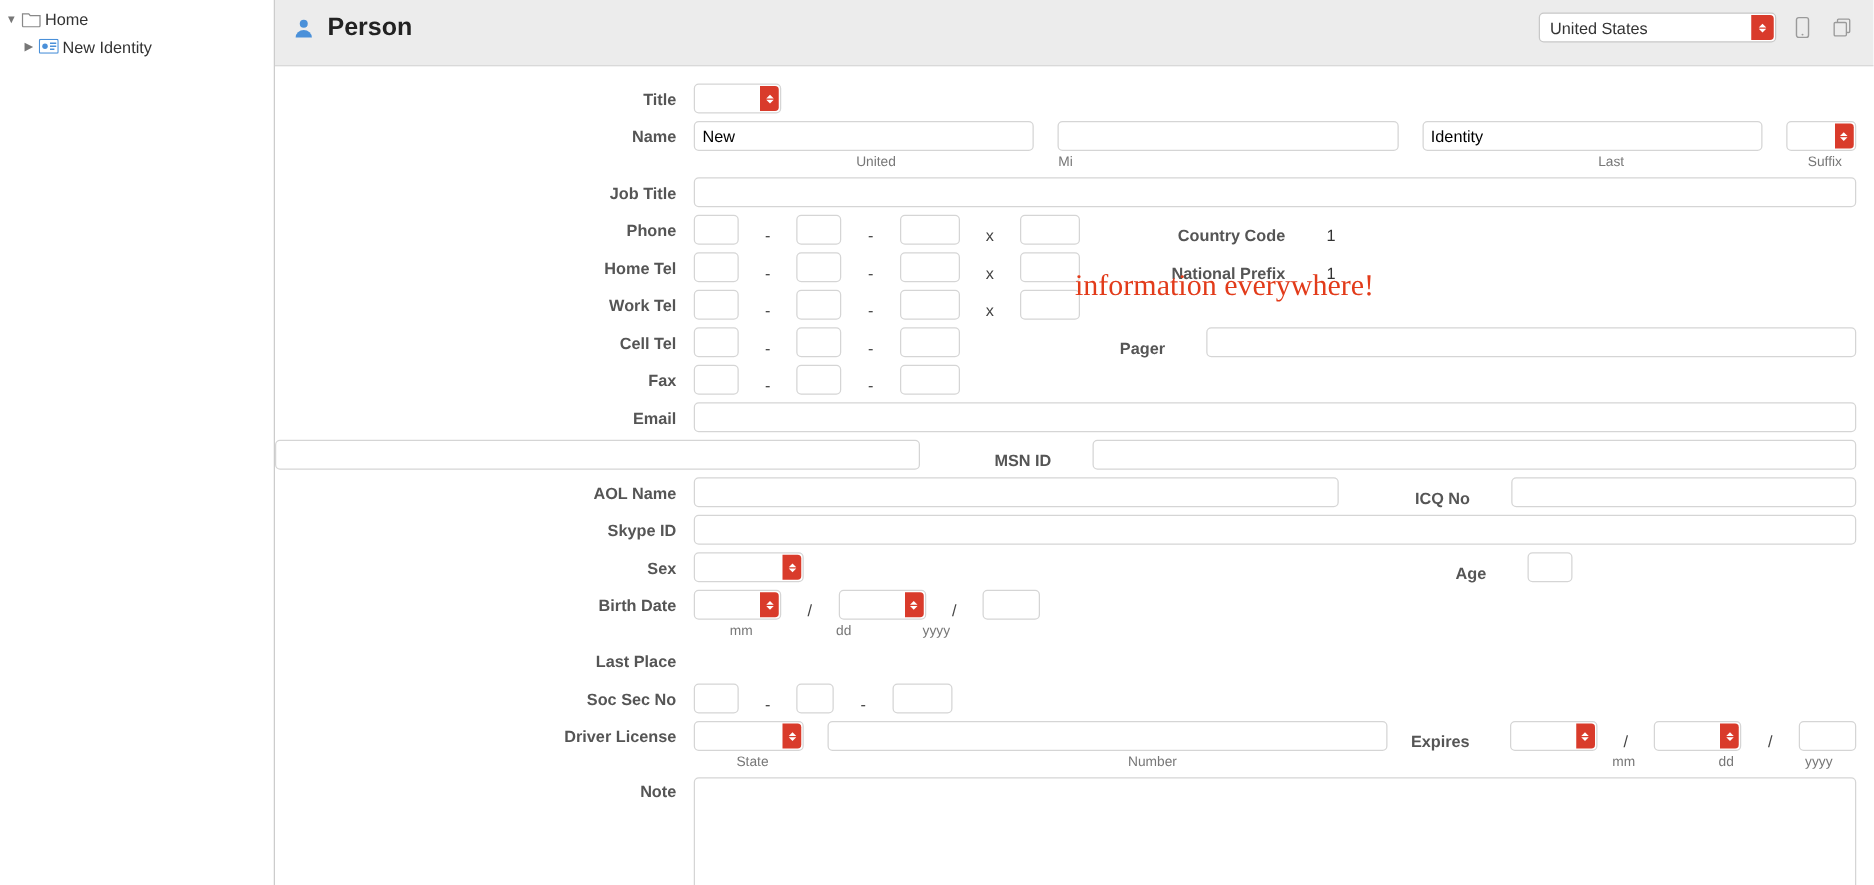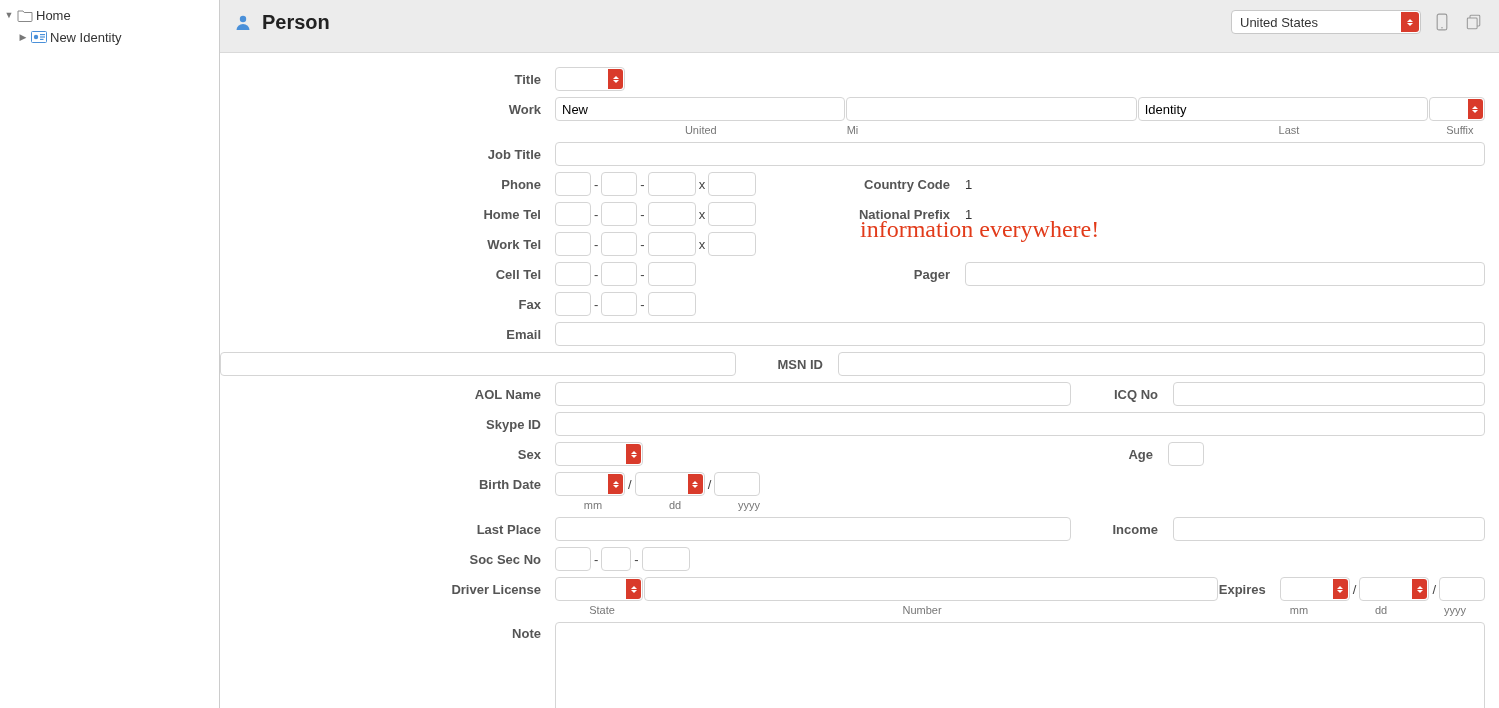--- a/index.html
+++ b/index.html
@@ -135,22 +135,22 @@
   .label-r {
     text-align: right;
     padding-right: 14px;
     font-weight: 700;
     color: #555;
     flex-shrink: 0;
   }
   .field-area {
     flex: 1;
     display: flex;
-    align-items: center;
-    gap: 1px;
+    align-items: flex-end;
+    gap: 19px;
   }
   input[type="text"], .tbox, textarea {
     border: 1px solid #d5d5d5;
     border-radius: 4px;
     height: 24px;
     background: #fff;
     font-family: inherit;
     font-size: 13px;
     padding: 0 6px;
   }
@@ -266,21 +266,21 @@
       <div class="row">
         <div class="label">Title</div>
         <div class="field-area">
           <div class="sel sel-small">
               <span class="select-arrow"></span>
             </div>
         </div>
       </div>
 
       <div class="row">
-        <div class="label">Work</div>
+        <div class="label">Name</div>
         <div class="field-area">
           <input type="text" class="flex1" style="max-width: 360px;" value="New">
           <input type="text" class="flex1" style="max-width: 360px;" value="">
           <input type="text" class="flex1" style="max-width: 360px;" value="Identity">
           <div class="sel" style="width:56px">
               <span class="select-arrow"></span>
             </div>
         </div>
       </div>
       <div class="sublabel-row">
@@ -427,25 +427,20 @@
       </div>
       <div class="sublabel-row">
         <div class="label"></div>
         <div style="width:76px;text-align:center">mm</div>
         <div style="width:88px;text-align:center">dd</div>
         <div style="width:60px;text-align:center">yyyy</div>
       </div>
 
       <div class="row">
         <div class="label">Last Place</div>
-        <div class="field-area">
-          <input type="text" style="width: 516px;">
-          <div class="label-r" style="width:100px">Income</div>
-          <input type="text" class="flex1" style="">
-        </div>
       </div>
 
       <div class="row">
         <div class="label">Soc Sec No</div>
         <div class="field-area">
           <input type="text" class="tiny" style="">
             <span class="sep">-</span>
           <input type="text" style="width: 30px;">
             <span class="sep">-</span>
           <input type="text" class="smallw" style="">

